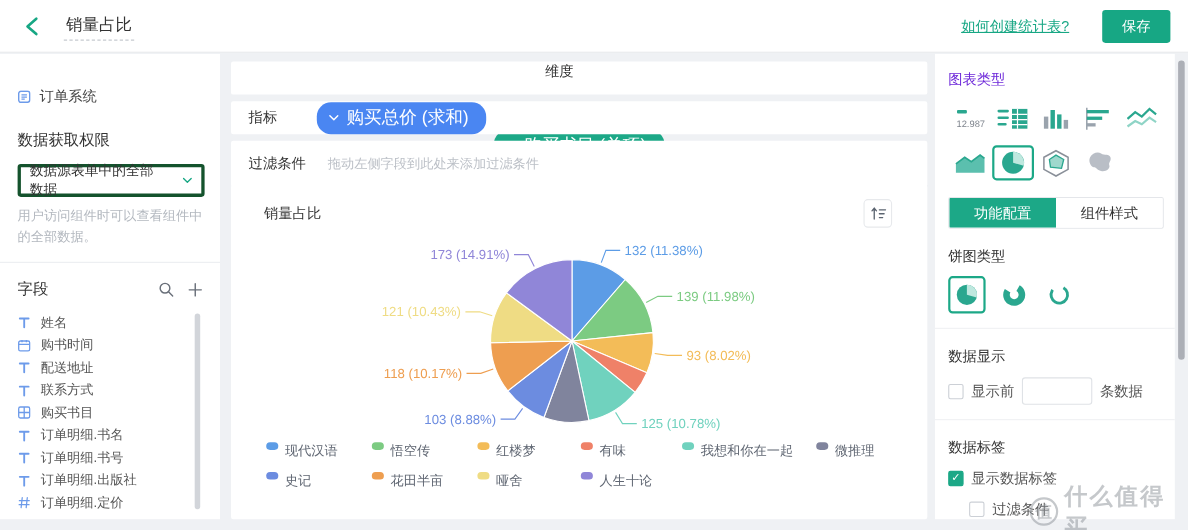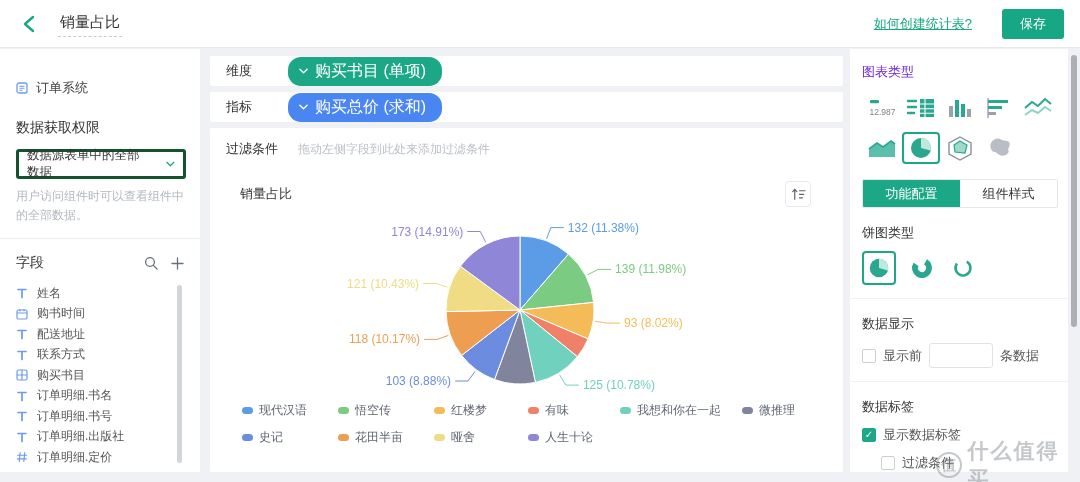--- a/index.html
+++ b/index.html
@@ -31,36 +31,36 @@
   .fields-title { flex:1; }
   .fields-head .hicon { width:18px; height:18px; display:flex; align-items:center; justify-content:center; margin-left:8px; cursor:pointer; color:#6a707a; }
   #fields-list { margin-top:11px; }
   .field-row { height:20.5px; display:flex; align-items:center; gap:9px; font-size:12px; color:#555; cursor:grab; }
   .field-icon { width:12px; height:12px; flex:0 0 12px; display:inline-flex; }
   .fields-scrollbar { position:absolute; left:177px; top:236px; width:5px; height:178px; background:#d2d5da; border-radius:3px; }
 
   
   .main { position:absolute; left:210px; top:49px; width:633px; bottom:10px; }
   .row-card { position:absolute; left:0; right:0; background:#fff; border-radius:2px; display:flex; align-items:center; padding:0 16px; }
-  #row-dim { top:7px;  height:30px; }
+  #row-dim { top:7px;  height:30px;flex-direction:column; }
   #row-met { top:43px; height:30px; }
   #row-fil { top:79px; height:42px; }
   .row-label { width:62px; font-size:13px; color:#333; flex:0 0 62px; }
   .pill { display:inline-flex; align-items:center; gap:7px; color:#fff; font-size:16px; border-radius:13px; padding:4px 16px 4px 11px; cursor:pointer; }
   .pill.dim { background:#1CA887; }
   .pill.met { background:#4A86F2; }
   .filter-placeholder { font-size:12px; color:#bcc0c7; }
   #chart-card { position:absolute; top:119px; bottom:0; left:0; right:0; background:#fff; border-radius:2px; }
   .card-title { position:absolute; top:17px; left:30px; font-size:13px; color:#333; }
   .sort-btn { position:absolute; top:13px; right:32px; width:26px; height:26px; border:1px solid #e7e9ec; border-radius:4px;
               background:#fff; display:flex; align-items:center; justify-content:center; cursor:pointer; }
   #pie-svg { position:absolute; top:46px; left:0; }
   #legend { position:absolute; top:234px; left:32px; right:16px; display:grid;
             grid-template-columns:96px 96px 94px 92px 122px auto; row-gap:10px; }
-  .legend-item { display:flex; align-items:center; gap:6px; cursor:pointer; }
+  .legend-item { display:flex; align-items:flex-start; gap:6px; cursor:pointer; }
   .legend-dot { width:11px; height:7px; border-radius:3.5px; flex:0 0 11px; }
   .legend-label { font-size:12px; color:#5f6672; white-space:nowrap; }
 
   
   .right-panel { position:absolute; left:850px; top:49px; width:218px; bottom:10px; background:#fff; padding:14px 10px 0 12px; }
   .rp-title { font-size:13px; color:#6d28d9; }
   .type-grid { margin-top:11px; display:grid; grid-template-columns:repeat(5,39px); gap:8px 0; justify-items:center; }
   .icon-btn { width:38px; height:32px; display:flex; align-items:center; justify-content:center;
               border:2px solid transparent; border-radius:4px; background:none; cursor:pointer; padding:0; }
   .icon-btn.selected { border-color:#1CA887; }

